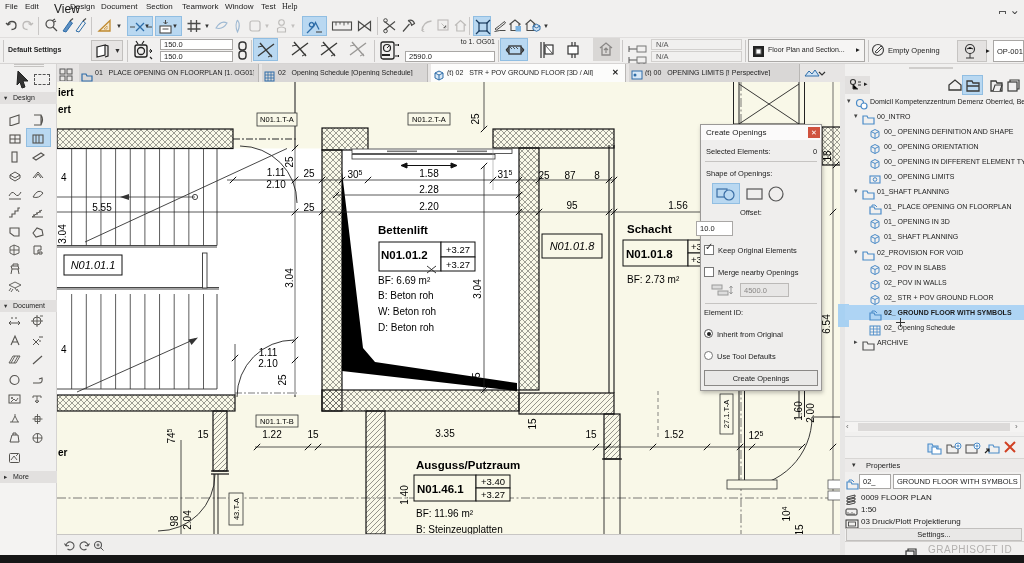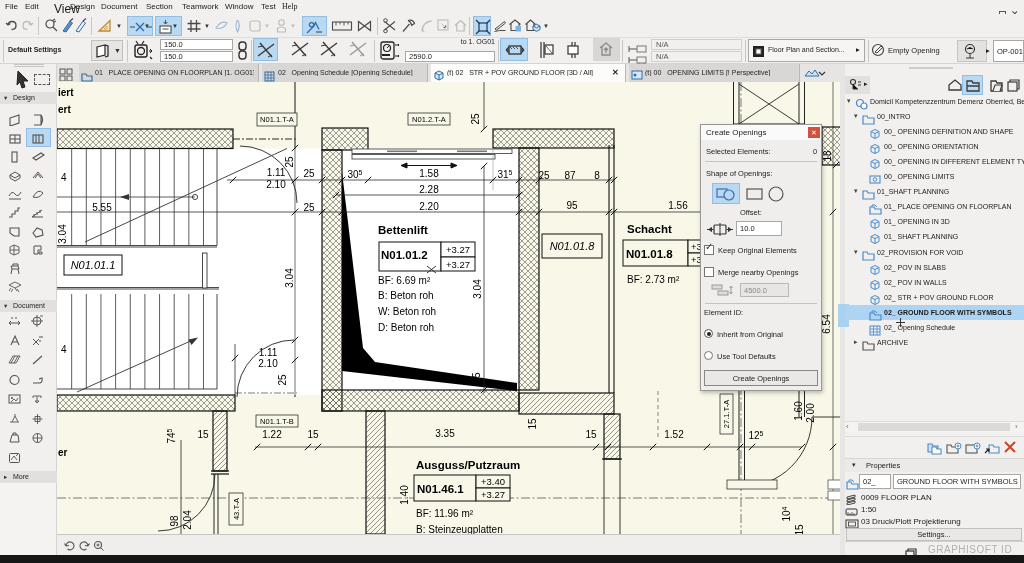--- a/index.html
+++ b/index.html
@@ -678,21 +678,21 @@
       </svg></div>
 <div class="abs" style="left:768px;top:186px;width:16px;height:16px;"><svg width="16" height="16" viewBox="0 0 16 16">
         <circle cx="8" cy="8" r="7" stroke="#555" stroke-width="1.2" fill="none"></circle>
       </svg></div>
 <div class="abs lbl" style="left:740px;top:208px;">Offset:</div>
 <div class="abs" style="left:706px;top:222px;width:28px;height:14px;"><svg width="28" height="14" viewBox="0 0 28 14">
         <rect x="8" y="3" width="12" height="9" rx="1" stroke="#333" stroke-width="1.2" fill="none"></rect>
         <path d="M1 7.5 h6 M21 7.5 h6 M3 7.5 l2.5 -2 v4 z M25 7.5 l-2.5 -2 v4 z" stroke="#333" stroke-width="1" fill="#333"></path>
         <path d="M14 1 v13" stroke="#333" stroke-width="1"></path>
       </svg></div>
-<div class="inp" style="left:736px;top:221px;width:46px;height:15px;">10.0</div>
+<div class="inp" style="left:696px;top:221px;width:37px;height:15px;">10.0</div>
 <div class="abs" style="left:704px;top:245px;width:10px;height:10px;background:#fff;border:1px solid #777;"></div>
 <div class="abs" style="left:705px;top:241px;font-size:10px;color:#333;">✓</div>
 <div class="abs lbl" style="left:718px;top:246px;">Keep Original Elements</div>
 <div class="abs" style="left:704px;top:267px;width:10px;height:10px;background:#fff;border:1px solid #777;"></div>
 <div class="abs lbl" style="left:718px;top:268px;">Merge nearby Openings</div>
 <div class="abs" style="left:710px;top:283px;width:28px;height:14px;"><svg width="28" height="14" viewBox="0 0 28 14">
         <rect x="2" y="2" width="10" height="4" stroke="#999" fill="#ddd"></rect>
         <rect x="8" y="8" width="10" height="4" stroke="#999" fill="#ddd"></rect>
         <path d="M21 3 v8 m-1.5 -6 l1.5 -2 1.5 2 m-3 4 l1.5 2 1.5 -2" stroke="#999" fill="none"></path>
       </svg></div>

